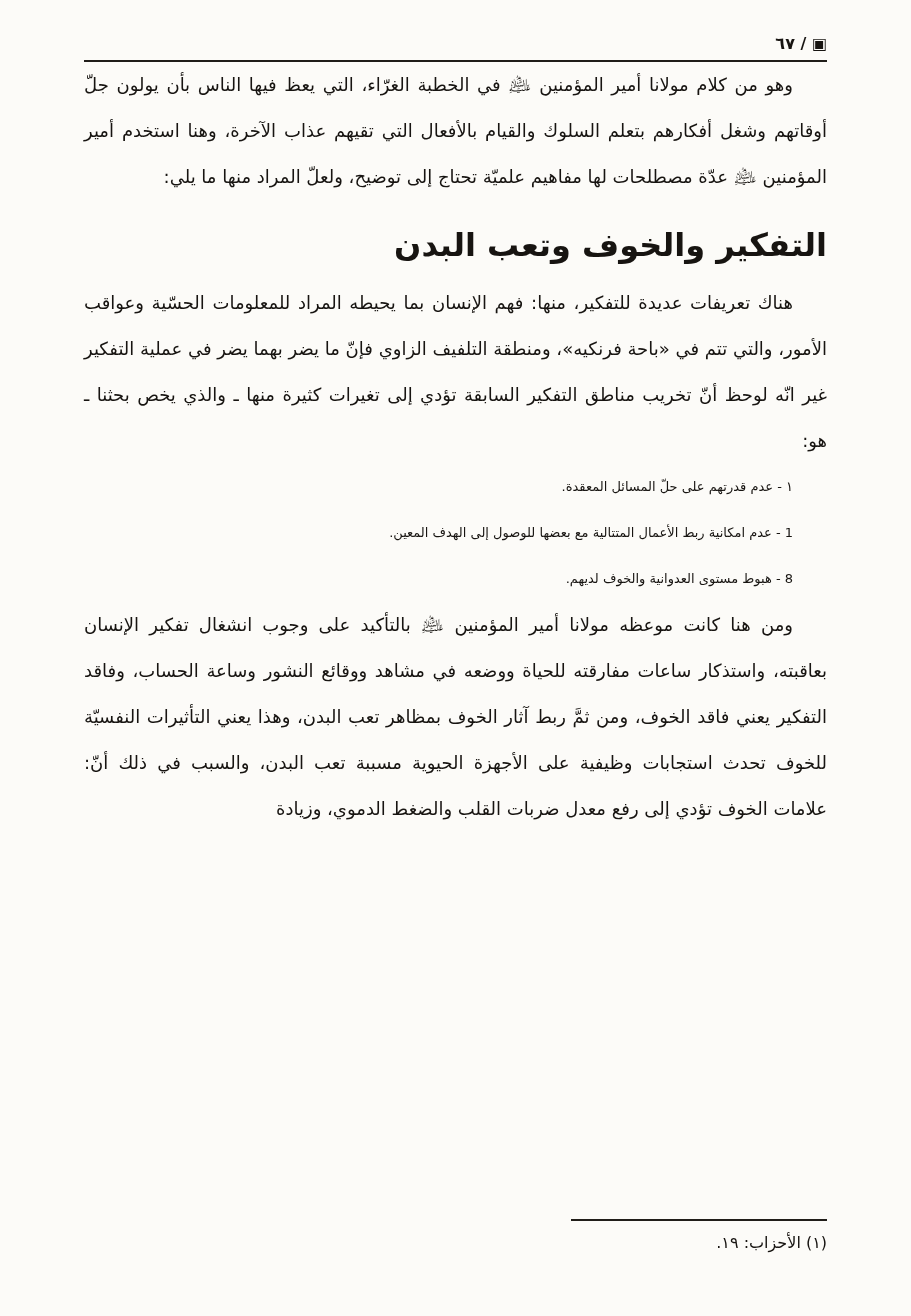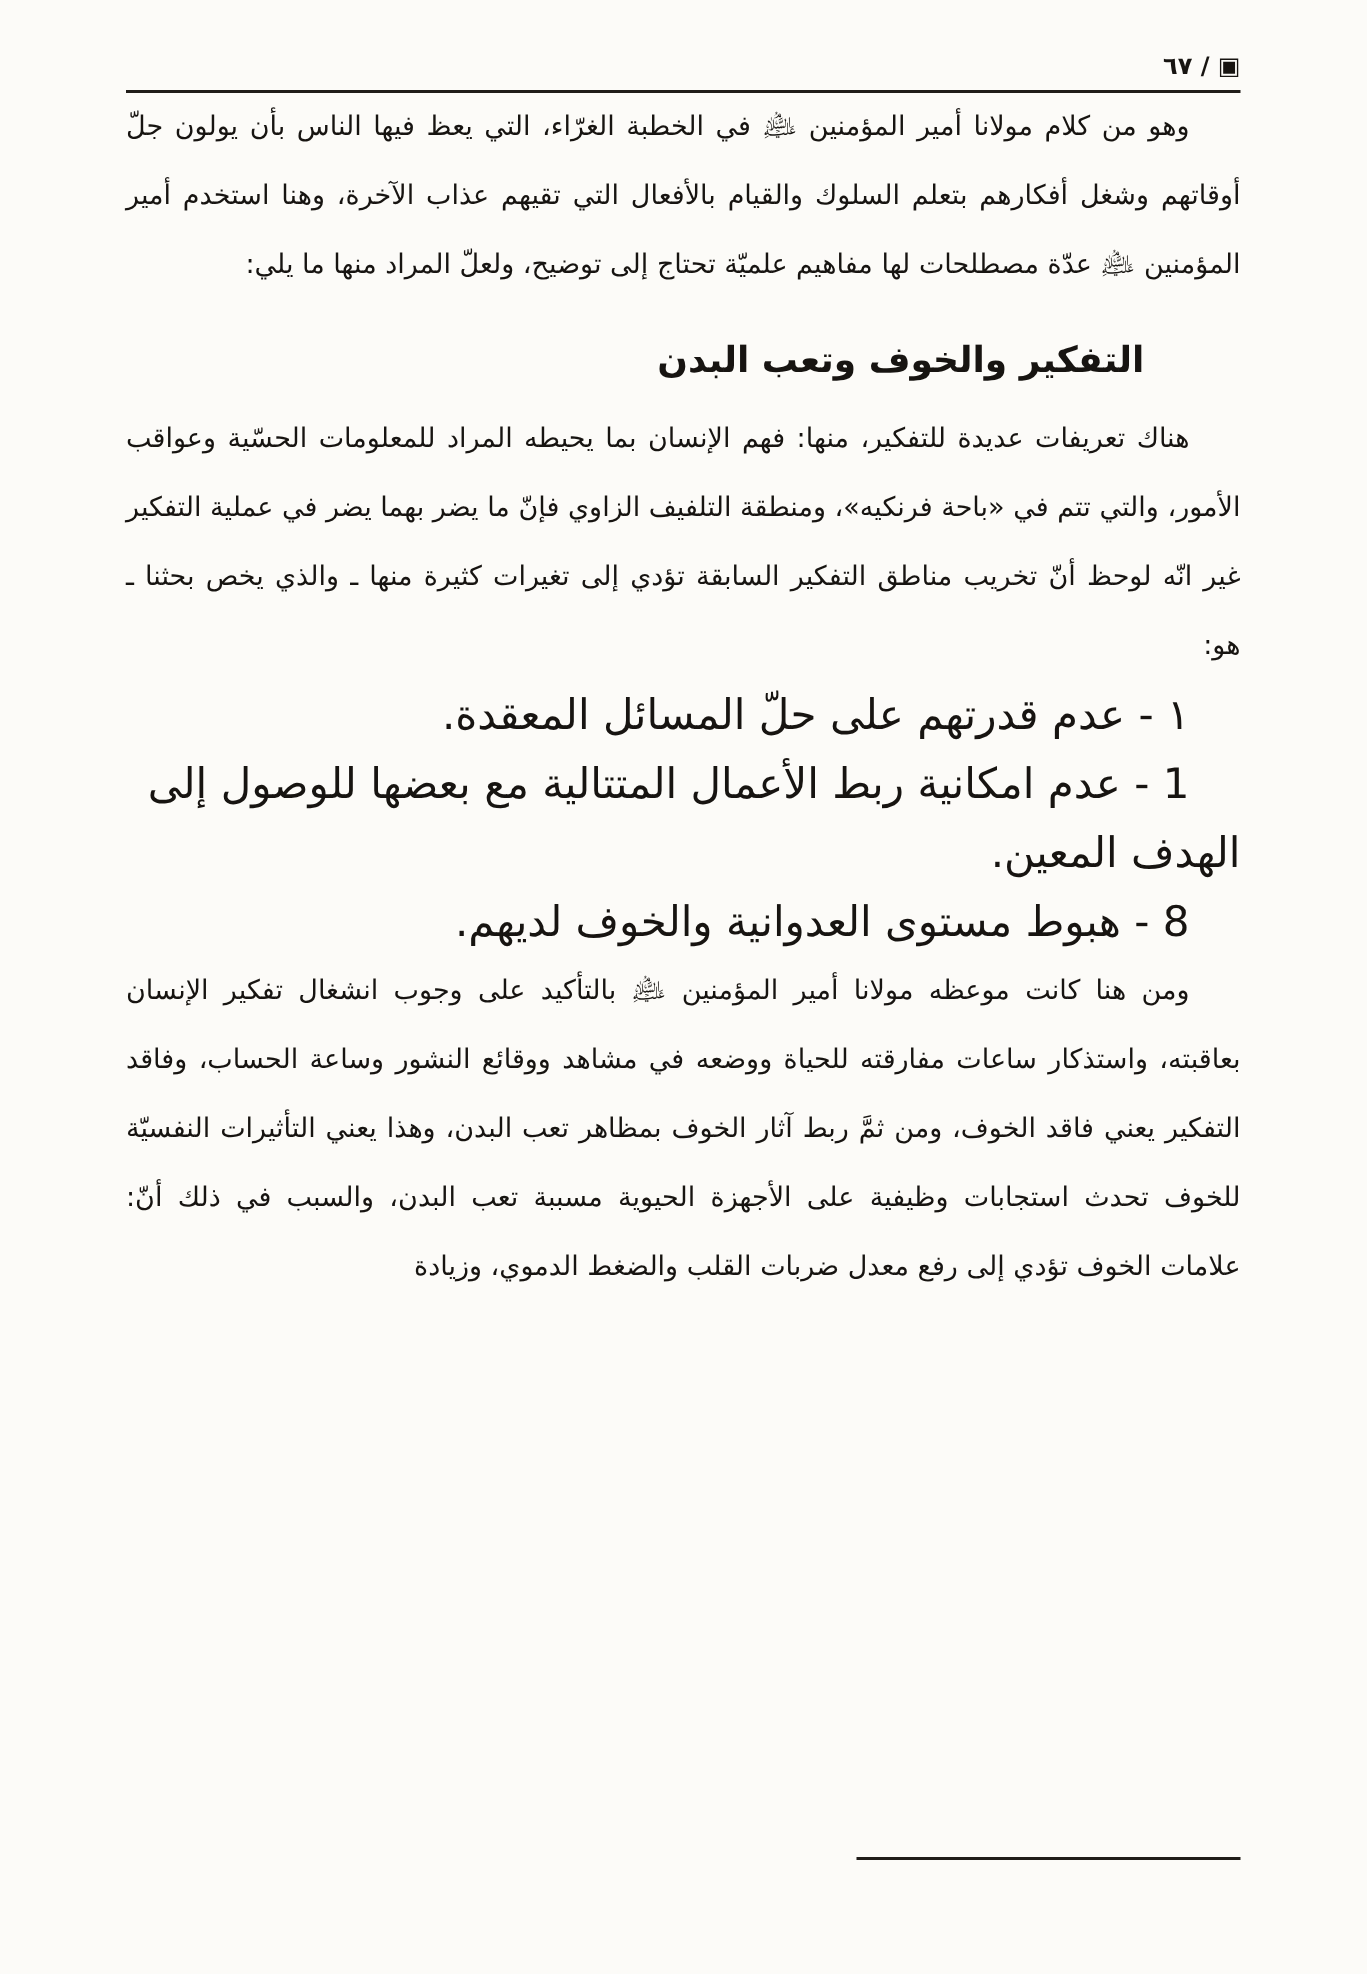--- a/index.html
+++ b/index.html
@@ -42,28 +42,28 @@
 
   .body-para {
     margin: 0;
     font-size: 18px;
     line-height: 46px;
     text-align: justify;
     text-indent: 34px;
   }
   .section-heading {
     margin: 26px 0 16px 0;
-    font-size: 24px;
+    font-size: 32px;
     font-weight: bold;
-    text-align: center;
+    text-align: right;
     padding-left: 290px; 
   }
   .list-block { margin: 0; }
   .list-item {
-    font-size: 28px;
+    font-size: 13px;
     line-height: 46px;
     text-indent: 34px;
   }
   .footnote-area {
     position: absolute;
     right: 84px; left: 84px; bottom: 64px;
   }
   .footnote-rule {
     width: 256px; height: 2px;
     background: #201d19;
@@ -91,15 +91,16 @@
   <div class="list-block">
     <div class="list-item">١ - عدم قدرتهم على حلّ المسائل المعقدة.</div>
     <div class="list-item">1 - عدم امكانية ربط الأعمال المتتالية مع بعضها للوصول إلى الهدف المعين.</div>
     <div class="list-item">8 - هبوط مستوى العدوانية والخوف لديهم.</div>
   </div>
 
   <p class="body-para">ومن هنا كانت موعظه مولانا أمير المؤمنين ﵇ بالتأكيد على وجوب انشغال تفكير الإنسان بعاقبته، واستذكار ساعات مفارقته للحياة ووضعه في مشاهد ووقائع النشور وساعة الحساب، وفاقد التفكير يعني فاقد الخوف، ومن ثمَّ ربط آثار الخوف بمظاهر تعب البدن، وهذا يعني التأثيرات النفسيّة للخوف تحدث استجابات وظيفية على الأجهزة الحيوية مسببة تعب البدن، والسبب في ذلك أنّ: علامات الخوف تؤدي إلى رفع معدل ضربات القلب والضغط الدموي، وزيادة</p>
 
   <div class="footnote-area">
     <div class="footnote-rule"></div>
+    <div class="footnote">(١) الأحزاب: ١٩.</div>
   </div>
 
 </div>
 
 </body></html>

